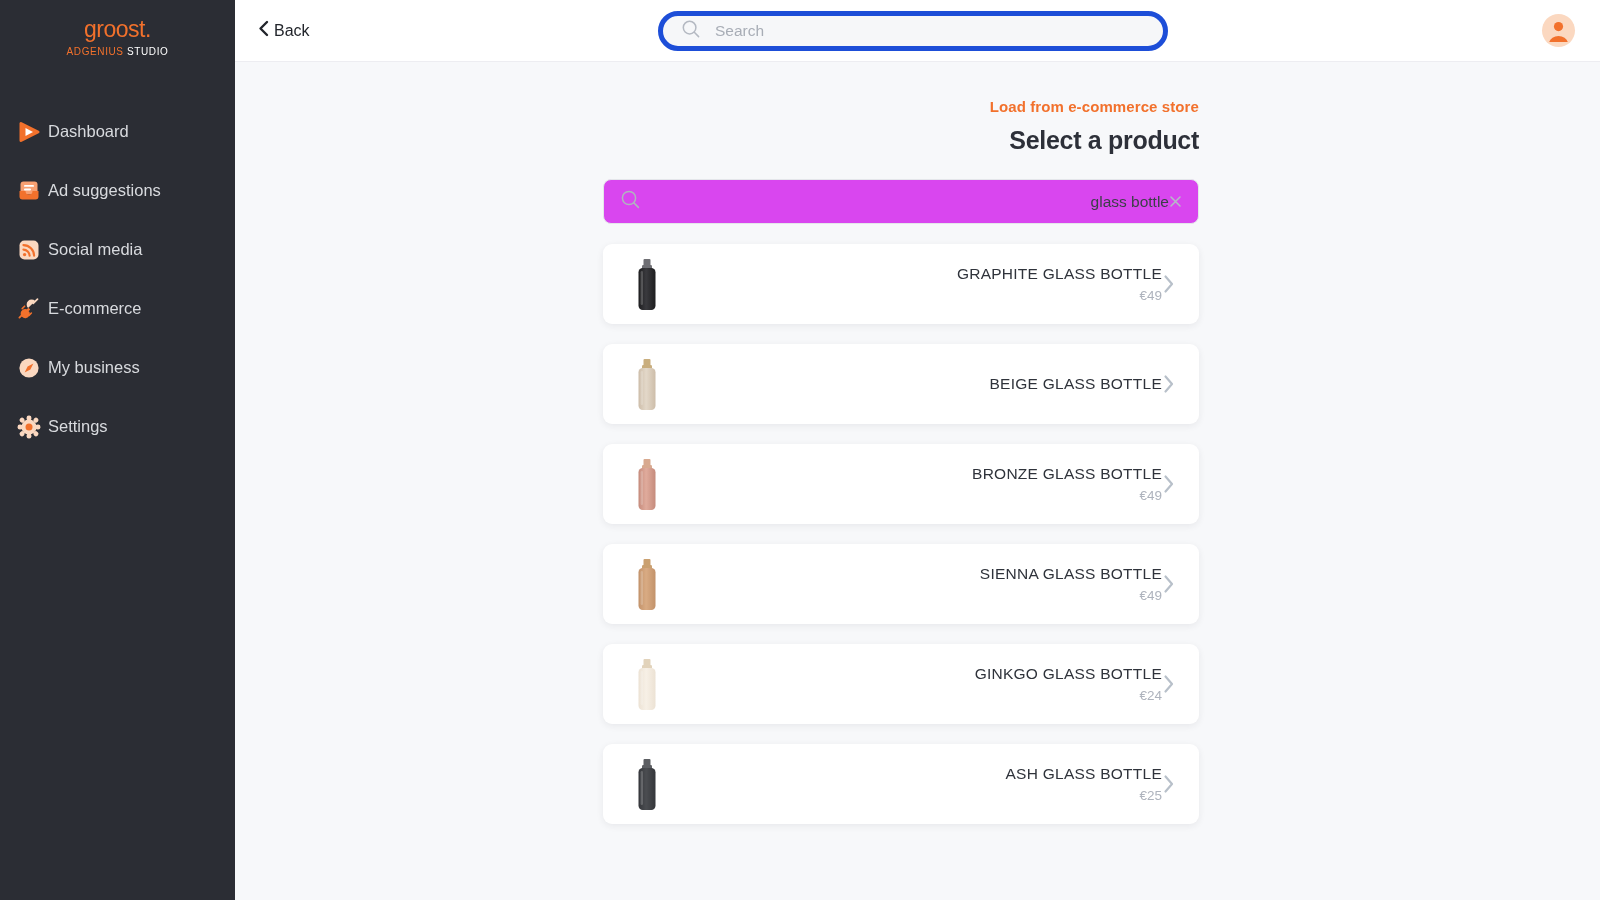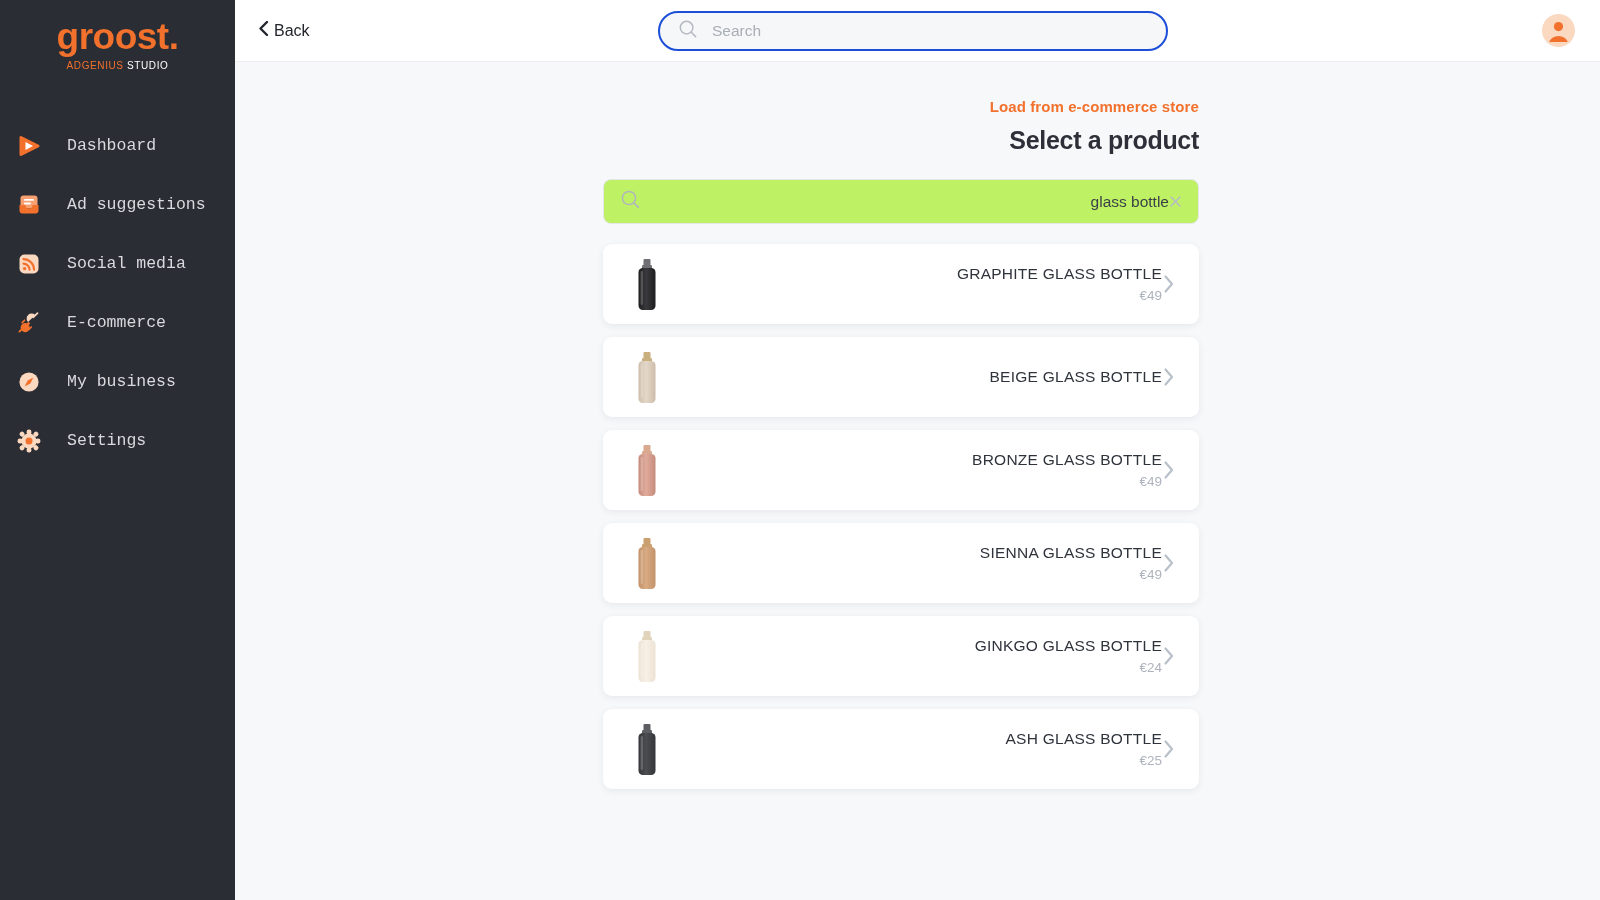--- a/index.html
+++ b/index.html
@@ -15,60 +15,60 @@
   .sidebar {
     width: 235px; min-width: 235px; height: 900px;
     background: #2b2d34;
     display: flex; flex-direction: column;
   }
   .logo-wrap {
     padding: 18px 0 0 0;
     display: flex; flex-direction: column; align-items: center;
   }
   .logo-word {
-    font-size: 37px; font-weight: bold; letter-spacing: -0.5px;
+    font-size: 23px; font-weight: normal; letter-spacing: -0.5px;
     color: #f2712c; line-height: 1;
   }
   .logo-sub {
     margin-top: 5px; font-size: 10px; font-weight: normal; letter-spacing: 0.6px;
   }
   .logo-sub .o { color: #f2712c; }
   .logo-sub .w { color: #ffffff; }
 
   .nav { margin-top: 45px; display: flex; flex-direction: column; }
   .nav-item {
     display: flex; align-items: center;
     height: 59px; padding-left: 14px; cursor: pointer;
   }
   .nav-icon {
     width: 30px; height: 30px; min-width: 30px;
     display: flex; align-items: center; justify-content: center;
   }
   .nav-label {
-    margin-left: 23px; color: #d8dade; font-size: 16.5px; font-family: Liberation Mono, monospace;
+    margin-left: 4px; color: #d8dade; font-size: 16.5px;
   }
 
   
   .main { flex: 1; display: flex; flex-direction: column; height: 900px; }
   .topbar {
     height: 62px; min-height: 62px;
     background: #ffffff;
     border-bottom: 1px solid #ededf1;
     display: flex; align-items: center; position: relative;
   }
   .back-btn {
     display: flex; align-items: center; gap: 4px;
     margin-left: 22px; cursor: pointer;
   }
   .back-label { font-size: 16px; color: #22252b; }
 
   .topsearch {
     position: absolute; left: 423px; top: 11px;
     width: 510px; height: 40px;
-    background: #f6f7f9; border: 2px solid #1d4ed8;
+    background: #f6f7f9; border: 5px solid #1d4ed8;
     border-radius: 20px;
     display: flex; align-items: center; padding: 0 18px;
   }
   .topsearch-ph { margin-left: 14px; font-size: 15.5px; color: #a8adb6; }
 
   .avatar {
     position: absolute; right: 25px; top: 14px;
     width: 33px; height: 33px; border-radius: 50%;
     background: #fbd8c0;
     display: flex; align-items: center; justify-content: center;
@@ -83,27 +83,27 @@
     color: #f2712c; font-size: 15px; font-weight: bold;
     letter-spacing: 0.1px;
   }
   .page-title {
     margin-top: 11px; font-size: 25px; font-weight: bold; color: #2d3039;
     letter-spacing: -0.3px;
   }
 
   .searchbox {
     margin-top: 24px; height: 45px;
-    background: #bef264; border: 1px solid #e4e6ea; border-radius: 8px;
+    background: #d946ef; border: 1px solid #e4e6ea; border-radius: 8px;
     display: flex; align-items: center; padding: 0 16px;
   }
   .searchbox-val { margin-left: 17px; font-size: 15.5px; color: #3b3f47; flex: 1; }
   .clear-btn { cursor: pointer; display: flex; align-items: center; }
 
-  .prod-list { margin-top: 20px; display: flex; flex-direction: column; gap: 13px; }
+  .prod-list { margin-top: 20px; display: flex; flex-direction: column; gap: 20px; }
   .prod-card {
     height: 80px; background: #ffffff; border-radius: 9px;
     box-shadow: 0 2px 7px rgba(40,45,60,0.075);
     display: flex; align-items: center; padding: 0 18px 0 22px;
     cursor: pointer;
   }
   .thumb {
     width: 44px; min-width: 44px; height: 58px;
     display: flex; align-items: flex-end; justify-content: center;
   }

